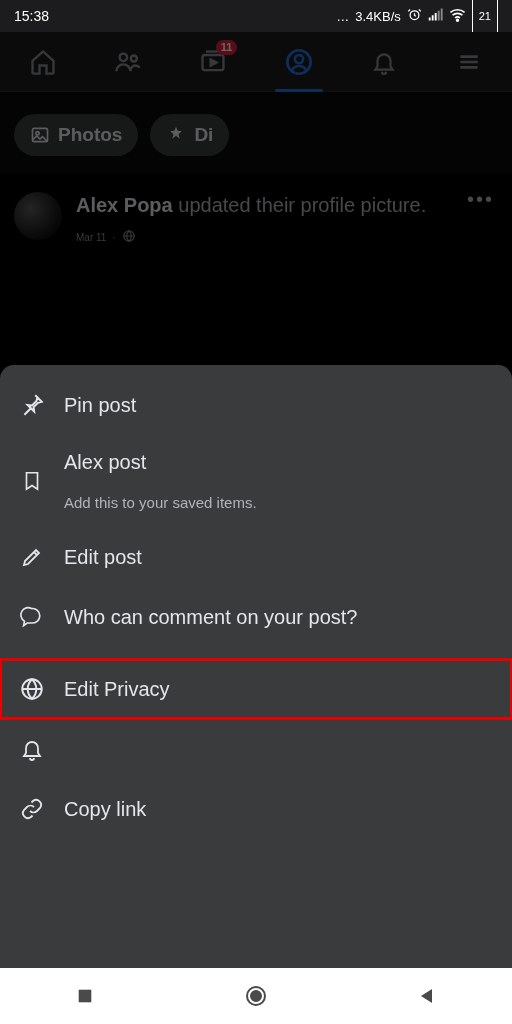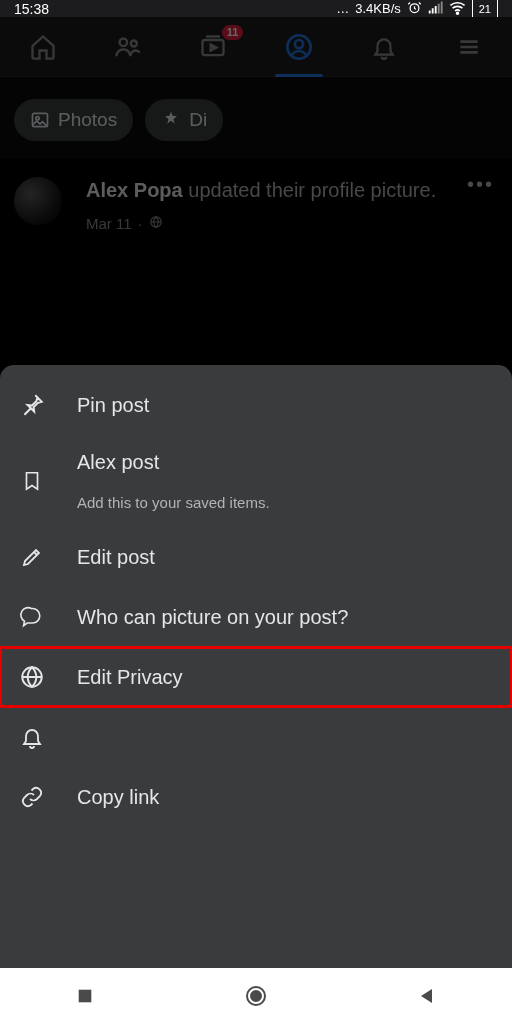--- a/index.html
+++ b/index.html
@@ -1,49 +1,49 @@
 <!DOCTYPE html>
 <html><head>
 <meta charset="utf-8">
 <style>
   * { margin: 0; padding: 0; box-sizing: border-box; }
   html, body { width: 512px; height: 1024px; background: #000; font-family: -apple-system, Helvetica, Arial, sans-serif; overflow: hidden; }
 
   .overlay-dim { filter: brightness(0.4); }
 
-  .status-bar { height: 17px; background: #1c1c1e; color: #fff; display: flex; align-items: center; padding: 0 14px; font-size: 14px; }
+  .status-bar { height: 32px; background: #1c1c1e; color: #fff; display: flex; align-items: center; padding: 0 14px; font-size: 14px; }
   .status-left { flex: 1; font-weight: 500; }
   .status-right { display: flex; align-items: center; gap: 6px; font-size: 13px; }
   .battery-box { border: 1.5px solid #fff; border-radius: 8px; padding: 16px 6px; font-size: 11px; line-height: 14px; }
 
   .tab-bar { height: 60px; background: #1c1c1e; display: flex; align-items: center; justify-content: space-around; border-bottom: 1px solid #2a2a2a; }
   .tab-item { position: relative; width: 60px; height: 60px; display: flex; align-items: center; justify-content: center; color: #8a8d91; }
   .tab-item.active { color: #2374e1; }
   .tab-item.active::after { content: ""; position: absolute; bottom: 0; left: 6px; right: 6px; height: 3px; background: #2374e1; border-radius: 2px; }
-  .badge { position: absolute; top: 8px; right: 0; background: #e41e3f; color: #fff; font-size: 11px; font-weight: 700; border-radius: 9px; padding: 1px 5px; line-height: 13px; }
+  .badge { position: absolute; top: 8px; right: 6px; background: #e41e3f; color: #fff; font-size: 11px; font-weight: 700; border-radius: 9px; padding: 1px 5px; line-height: 13px; }
 
   .chips-row { display: flex; gap: 12px; padding: 22px 14px 18px 14px; background: #0a0a0a; overflow: hidden; }
-  .chip { display: flex; align-items: center; gap: 8px; background: #3a3b3c; color: #e4e6eb; font-size: 19px; font-weight: 400; padding: 10px 16px; border-radius: 22px; white-space: nowrap; }
+  .chip { display: flex; align-items: center; gap: 8px; background: #3a3b3c; color: #e4e6eb; font-size: 19px; font-weight: 700; padding: 10px 16px; border-radius: 22px; white-space: nowrap; }
   .chip svg { flex-shrink: 0; }
 
   .post-area { background: #000; padding: 18px 14px 40px 14px; position: relative; }
-  .post-row { display: flex; gap: 24px; }
+  .post-row { display: flex; gap: 14px; }
   .avatar { width: 48px; height: 48px; border-radius: 50%; background: radial-gradient(circle at 35% 35%, #5a5a5a, #111 70%); flex-shrink: 0; }
   .post-text { flex: 1; color: #b0b3b8; font-size: 20px; line-height: 1.35; }
   .post-text .name { color: #e4e6eb; font-weight: 700; }
-  .post-meta { color: #8a8d91; font-size: 15px; margin-top: 10px; display: flex; align-items: center; gap: 6px; }
+  .post-meta { color: #8a8d91; font-size: 10px; margin-top: 10px; display: flex; align-items: center; gap: 6px; }
   .post-menu { position: absolute; top: 14px; right: 18px; color: #b0b3b8; letter-spacing: 2px; font-size: 20px; }
 
   .action-sheet { position: absolute; left: 0; right: 0; top: 365px; bottom: 56px; background: #3a3b3c; border-top-left-radius: 14px; border-top-right-radius: 14px; padding: 10px 0; color: #e4e6eb; }
-  .sheet-item { display: flex; align-items: center; gap: 31px; padding: 16px 18px; }
+  .sheet-item { display: flex; align-items: center; gap: 18px; padding: 16px 18px; }
   .sheet-item .txt { display: flex; flex-direction: column; }
   .sheet-item .title { font-size: 20px; font-weight: 500; }
   .sheet-item .sub { font-size: 15px; color: #b0b3b8; margin-top: 20px; }
   .sheet-icon { width: 28px; height: 28px; display: flex; align-items: center; justify-content: center; flex-shrink: 0; }
-  .highlight { outline: 3px solid #e60000; outline-offset: -2px; }
+  .highlight { outline: 3px solid #e60000; outline-offset: -2px; margin-top: 12px; }
 
   .nav-bar { position: absolute; left: 0; right: 0; bottom: 0; height: 56px; background: #fff; display: flex; align-items: center; justify-content: space-around; }
   .nav-btn { width: 40px; height: 40px; display: flex; align-items: center; justify-content: center; color: #4a4a4a; }
 </style>
 </head>
 <body>
 
 <div class="status-bar">
   <div class="status-left">15:38</div>
   <div class="status-right">
@@ -191,21 +191,21 @@
       </div>
   </div>
 
   <div class="sheet-item">
     <span class="sheet-icon">
       <svg width="26" height="24" viewBox="0 0 24 24" fill="none" stroke="#e4e6eb" stroke-width="1.8">
           <path d="M21 12a8 8 0 01-8 8H7l-4 3 1-5a8 8 0 118-14 8 8 0 019 8z" transform="scale(0.9) translate(1 0)"></path>
         </svg>
     </span>
     <div class="txt">
-        <span class="title">Who can picture on your post?</span>
+        <span class="title">Who can comment on your post?</span>
       </div>
   </div>
 
   <div class="sheet-item highlight">
     <span class="sheet-icon">
       <svg width="26" height="26" viewBox="0 0 24 24" fill="none" stroke="#e4e6eb" stroke-width="1.8">
           <circle cx="12" cy="12" r="9"></circle>
           <path d="M3 12h18M12 3c2.5 2.5 4 5.5 4 9s-1.5 6.5-4 9c-2.5-2.5-4-5.5-4-9s1.5-6.5 4-9z"></path>
         </svg>
     </span>

